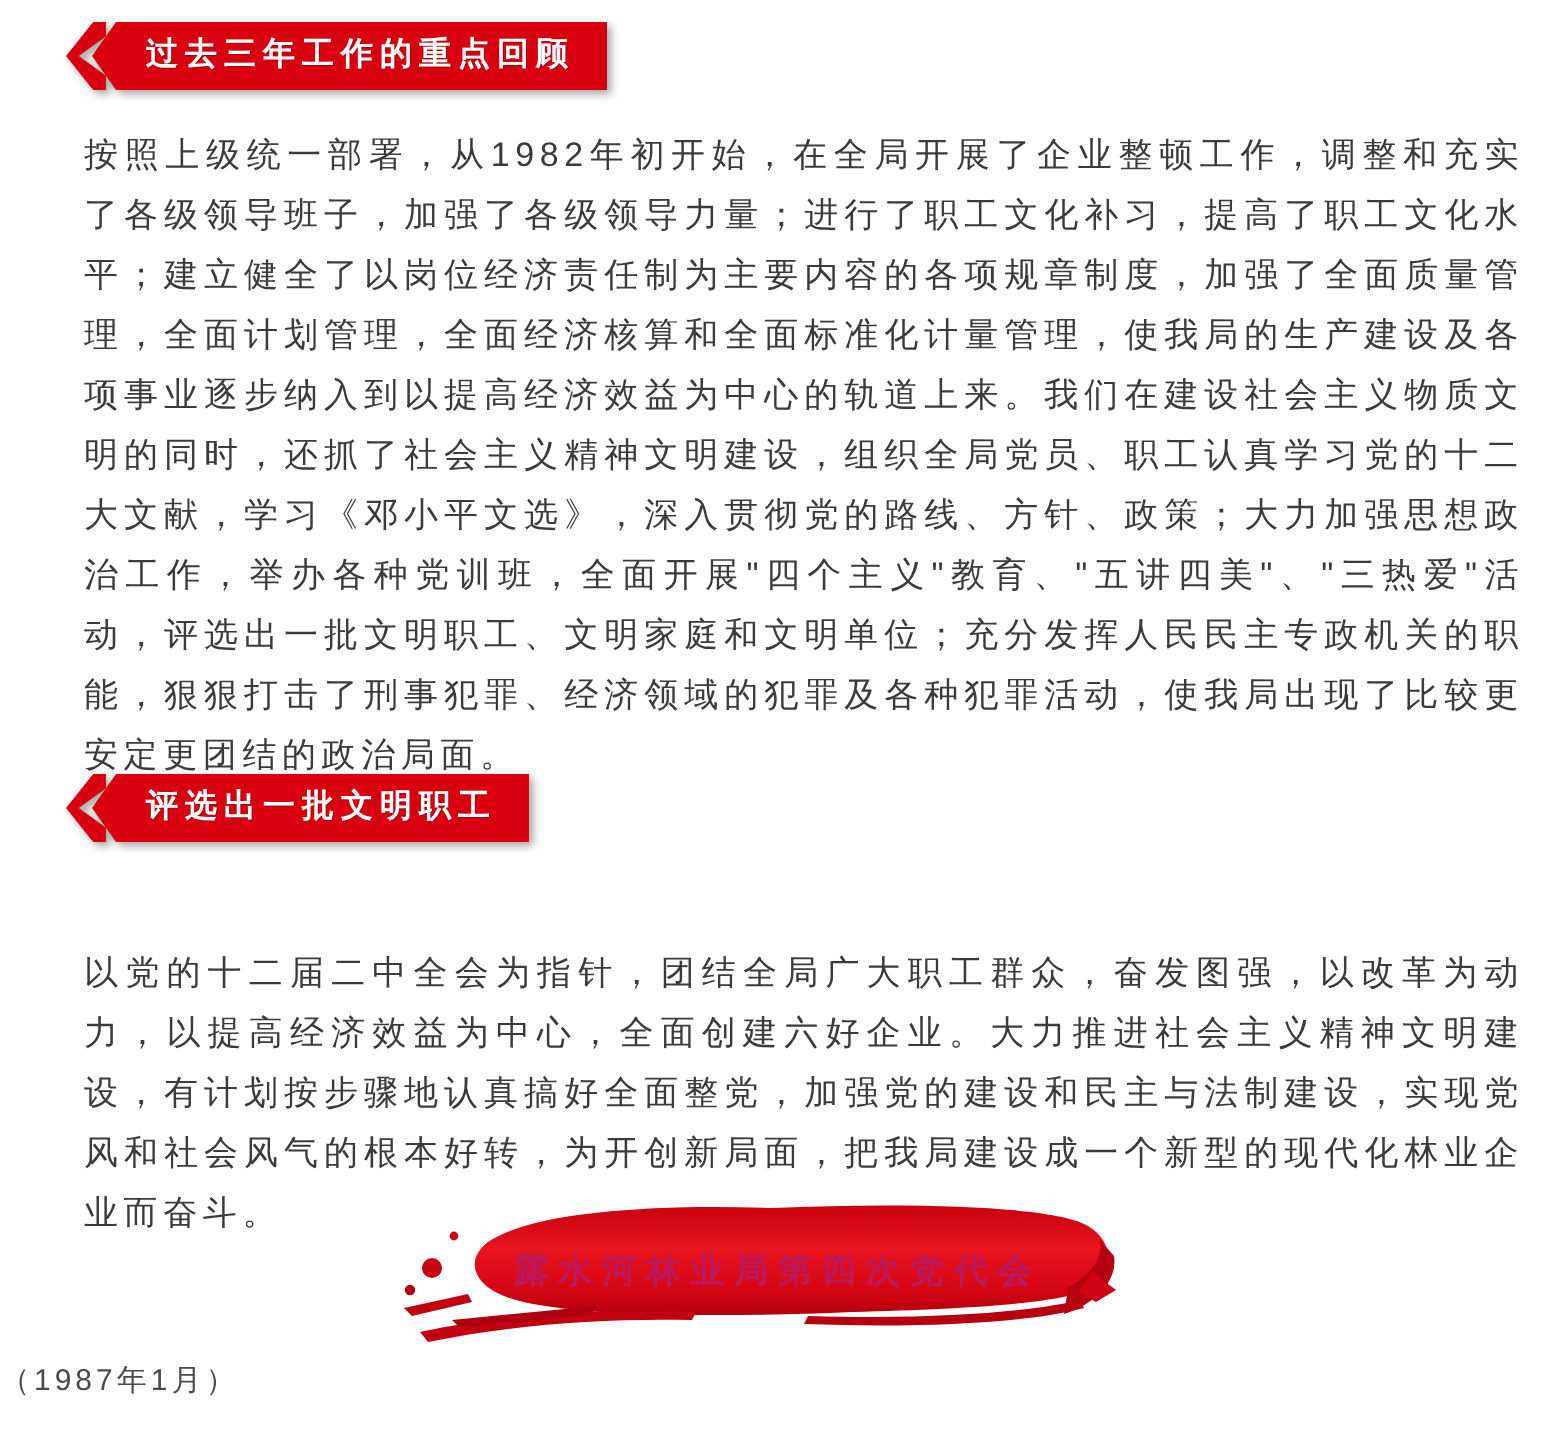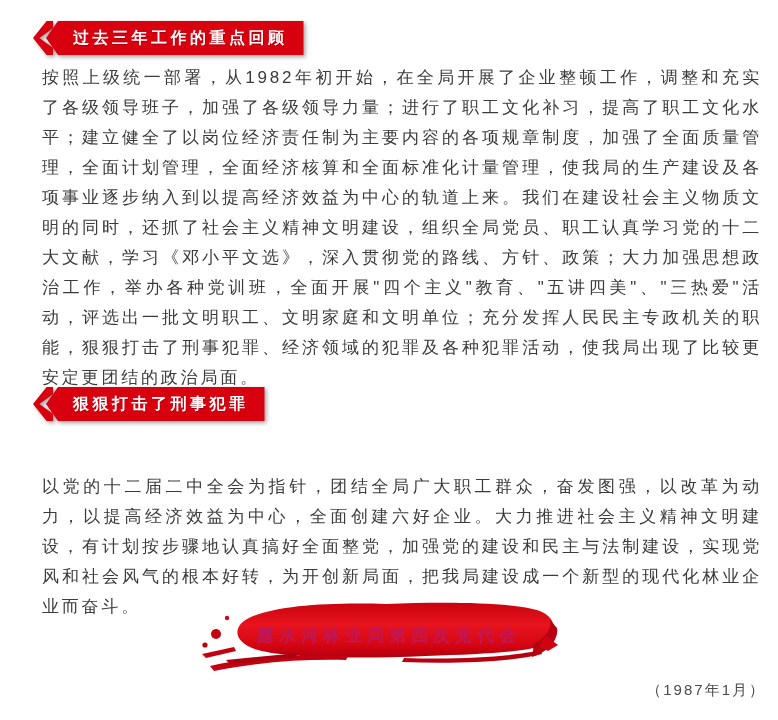--- a/index.html
+++ b/index.html
@@ -34,61 +34,61 @@
     display:inline-block;
     margin-left:13px;
     height:34px;line-height:34px;
     background:var(--banner-red);
     clip-path:polygon(12px 0,100% 0,100% 100%,12px 100%,0 50%);
     padding:0 16px 0 27px;
     color:var(--heading-text);
     font-size:16px;font-weight:bold;letter-spacing:3.5px;
     text-shadow:0.5px 0.5px 0 rgba(0,0,0,.22);
   }
-  .ribbon-1{left:33px;top:21px;}
+  .ribbon-1{left:33px;top:11px;}
   .ribbon-2{left:33px;top:387px;}
   
   .para{
     position:absolute;left:42px;width:720px;
     font-size:17px;line-height:30px;letter-spacing:2.8px;
     color:var(--body-text);
     text-align:justify;
   }
   .para-1{top:63px;}
   .para-2{top:434px;margin-top:38px;}
   
   .brush{position:absolute;left:196px;top:596px;width:362px;height:88px;}
   .brush svg{display:block;width:362px;height:88px;}
   .congress-title{
     position:absolute;left:0;right:0;top:624px;
     text-align:center;
     color:#be185d;font-size:17px;font-weight:bold;letter-spacing:5px;
     white-space:nowrap;
   }
   .date-caption{
-    position:absolute;left:0;right:12px;top:681px;
-    text-align:right;
+    position:absolute;left:0;right:0;top:681px;
+    text-align:left;
     color:var(--date-text);
     font-size:15px;letter-spacing:2px;
   }
 </style>
 </head>
 <body>
 
 <div class="page">
 
   <div class="ribbon ribbon-1">
     <span class="chev"></span>
     <span class="bar">过去三年工作的重点回顾</span>
   </div>
   <p class="para para-1">按照上级统一部署，从1982年初开始，在全局开展了企业整顿工作，调整和充实了各级领导班子，加强了各级领导力量；进行了职工文化补习，提高了职工文化水平；建立健全了以岗位经济责任制为主要内容的各项规章制度，加强了全面质量管理，全面计划管理，全面经济核算和全面标准化计量管理，使我局的生产建设及各项事业逐步纳入到以提高经济效益为中心的轨道上来。我们在建设社会主义物质文明的同时，还抓了社会主义精神文明建设，组织全局党员、职工认真学习党的十二大文献，学习《邓小平文选》，深入贯彻党的路线、方针、政策；大力加强思想政治工作，举办各种党训班，全面开展"四个主义"教育、"五讲四美"、"三热爱"活动，评选出一批文明职工、文明家庭和文明单位；充分发挥人民民主专政机关的职能，狠狠打击了刑事犯罪、经济领域的犯罪及各种犯罪活动，使我局出现了比较更安定更团结的政治局面。</p>
 
   <div class="ribbon ribbon-2">
     <span class="chev"></span>
-    <span class="bar">狠狠打击了刑事犯罪</span>
+    <span class="bar">评选出一批文明职工</span>
   </div>
   <p class="para para-2">以党的十二届二中全会为指针，团结全局广大职工群众，奋发图强，以改革为动力，以提高经济效益为中心，全面创建六好企业。大力推进社会主义精神文明建设，有计划按步骤地认真搞好全面整党，加强党的建设和民主与法制建设，实现党风和社会风气的根本好转，为开创新局面，把我局建设成一个新型的现代化林业企业而奋斗。</p>
 
   <div class="brush">
     <svg viewBox="0 0 362 88" xmlns="http://www.w3.org/2000/svg">
       <defs>
         <linearGradient id="bg1" x1="0" y1="0" x2="0" y2="1">
           <stop offset="0" stop-color="#c9030f"></stop>
           <stop offset="0.4" stop-color="#e8141e"></stop>
           <stop offset="0.78" stop-color="#d40513"></stop>

